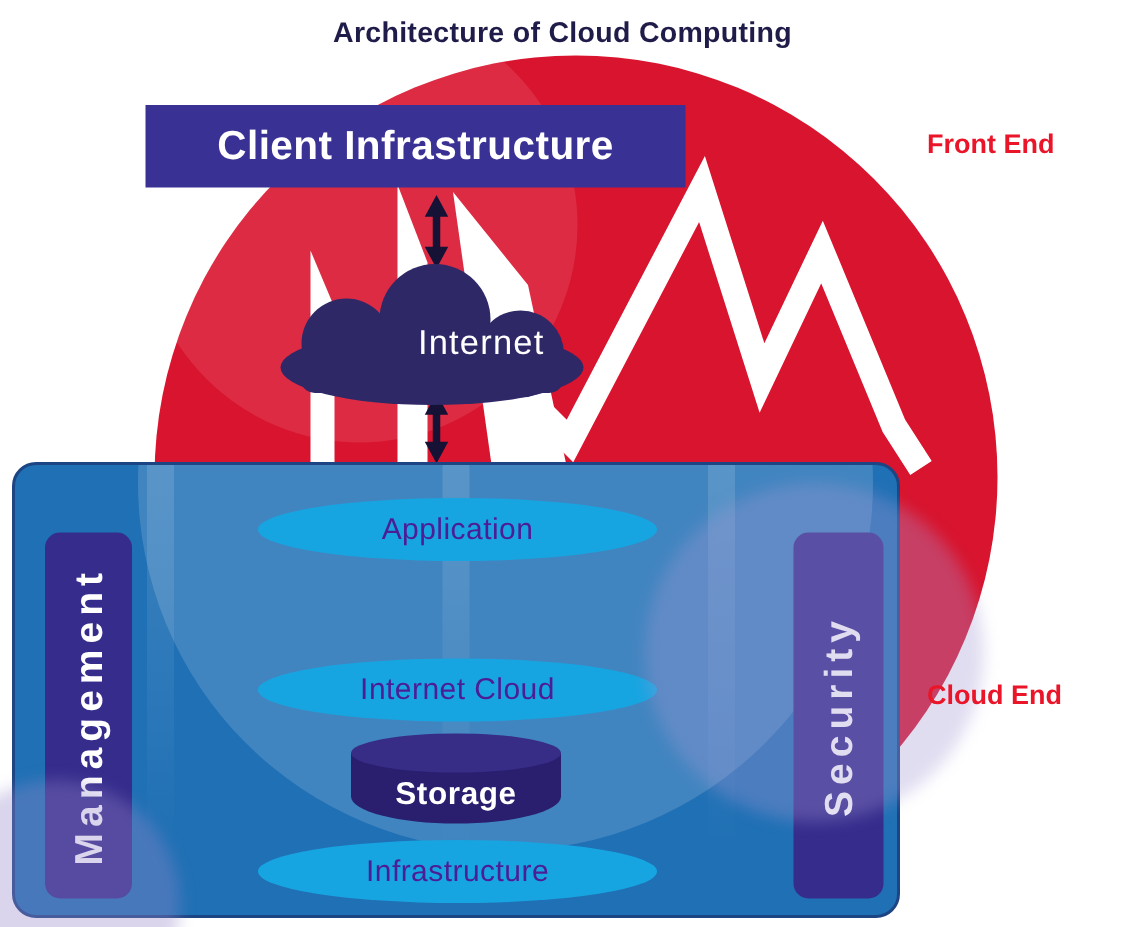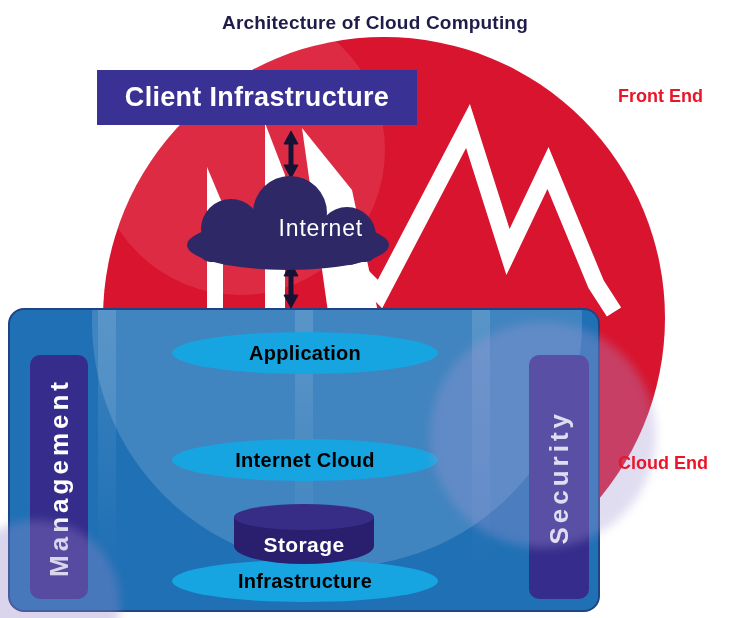--- a/index.html
+++ b/index.html
@@ -11,21 +11,21 @@
   *{margin:0;padding:0;box-sizing:border-box;}
   html,body{background:#ffffff;}
   body{font-family:"Liberation Sans", sans-serif;}
   .stage{position:relative;width:750px;height:618px;background:#ffffff;overflow:hidden;}
 
   .page-title{position:absolute;left:0;top:12px;width:750px;text-align:center;
     font-size:19px;font-weight:700;color:var(--title-navy);letter-spacing:.2px;z-index:6;}
 
   .scene{position:absolute;left:0;top:0;z-index:1;}
 
-  .banner{position:absolute;left:97px;top:70px;width:320px;height:55px;
+  .banner{position:absolute;left:97px;top:70px;width:360px;height:55px;
     background:var(--banner-indigo);display:flex;align-items:center;justify-content:center;z-index:5;}
   .banner .txt{color:#fff;font-size:27px;font-weight:700;letter-spacing:.3px;}
 
   .side-label{position:absolute;font-size:18px;font-weight:700;color:var(--label-red);z-index:6;}
   .front-end{left:618px;top:86px;}
   .back-end{left:618px;top:453px;}
 
   .internet-label{position:absolute;left:223px;top:215px;width:140px;text-align:right;
     color:#fff;font-size:23px;font-weight:500;letter-spacing:.8px;z-index:5;}
 
@@ -40,25 +40,25 @@
 
   .vpanel{position:absolute;top:45px;width:58px;height:244px;border-radius:10px;
     background:var(--panel-indigo);display:flex;align-items:center;justify-content:center;}
   .vpanel.management{left:20px;}
   .vpanel.security{left:519px;width:60px;}
   .vtext{writing-mode:vertical-rl;transform:rotate(180deg);color:#fff;
     font-size:26px;font-weight:700;letter-spacing:4px;white-space:nowrap;}
 
   .layer{position:absolute;left:162px;width:266px;height:42px;border-radius:50%;
     background:var(--layer-blue);display:flex;align-items:center;justify-content:center;}
-  .layer .txt{color:#000000;font-size:20px;font-weight:700;letter-spacing:.3px;}
+  .layer .txt{color:#4c1d95;font-size:20px;font-weight:400;letter-spacing:.3px;}
   .layer.application{top:22px;} .layer.service{top:76px;}
   .layer.runtime{top:129px;} .layer.infrastructure{top:250px;}
 
-  .cylinder{position:absolute;left:224px;top:194px;width:128px;height:60px;}
+  .cylinder{position:absolute;left:224px;top:179px;width:128px;height:60px;}
   .cyl-top{position:absolute;left:0;top:0;width:140px;height:26px;border-radius:50%;
     background:var(--cylinder-top);z-index:2;}
   .cyl-body{position:absolute;left:0;top:13px;width:140px;height:47px;
     background:var(--cylinder-body);border-radius:0 0 50% 50% / 0 0 18px 18px;z-index:1;}
   .cyl-label{position:absolute;left:0;top:26px;width:140px;height:30px;z-index:3;
     display:flex;align-items:center;justify-content:center;
     color:#fff;font-size:21px;font-weight:700;letter-spacing:.4px;}
 
   .haze{position:absolute;border-radius:50%;pointer-events:none;z-index:3;filter:blur(5px);}
   .haze.right{left:430px;top:322px;width:226px;height:226px;background:rgba(163,151,211,0.33);}

